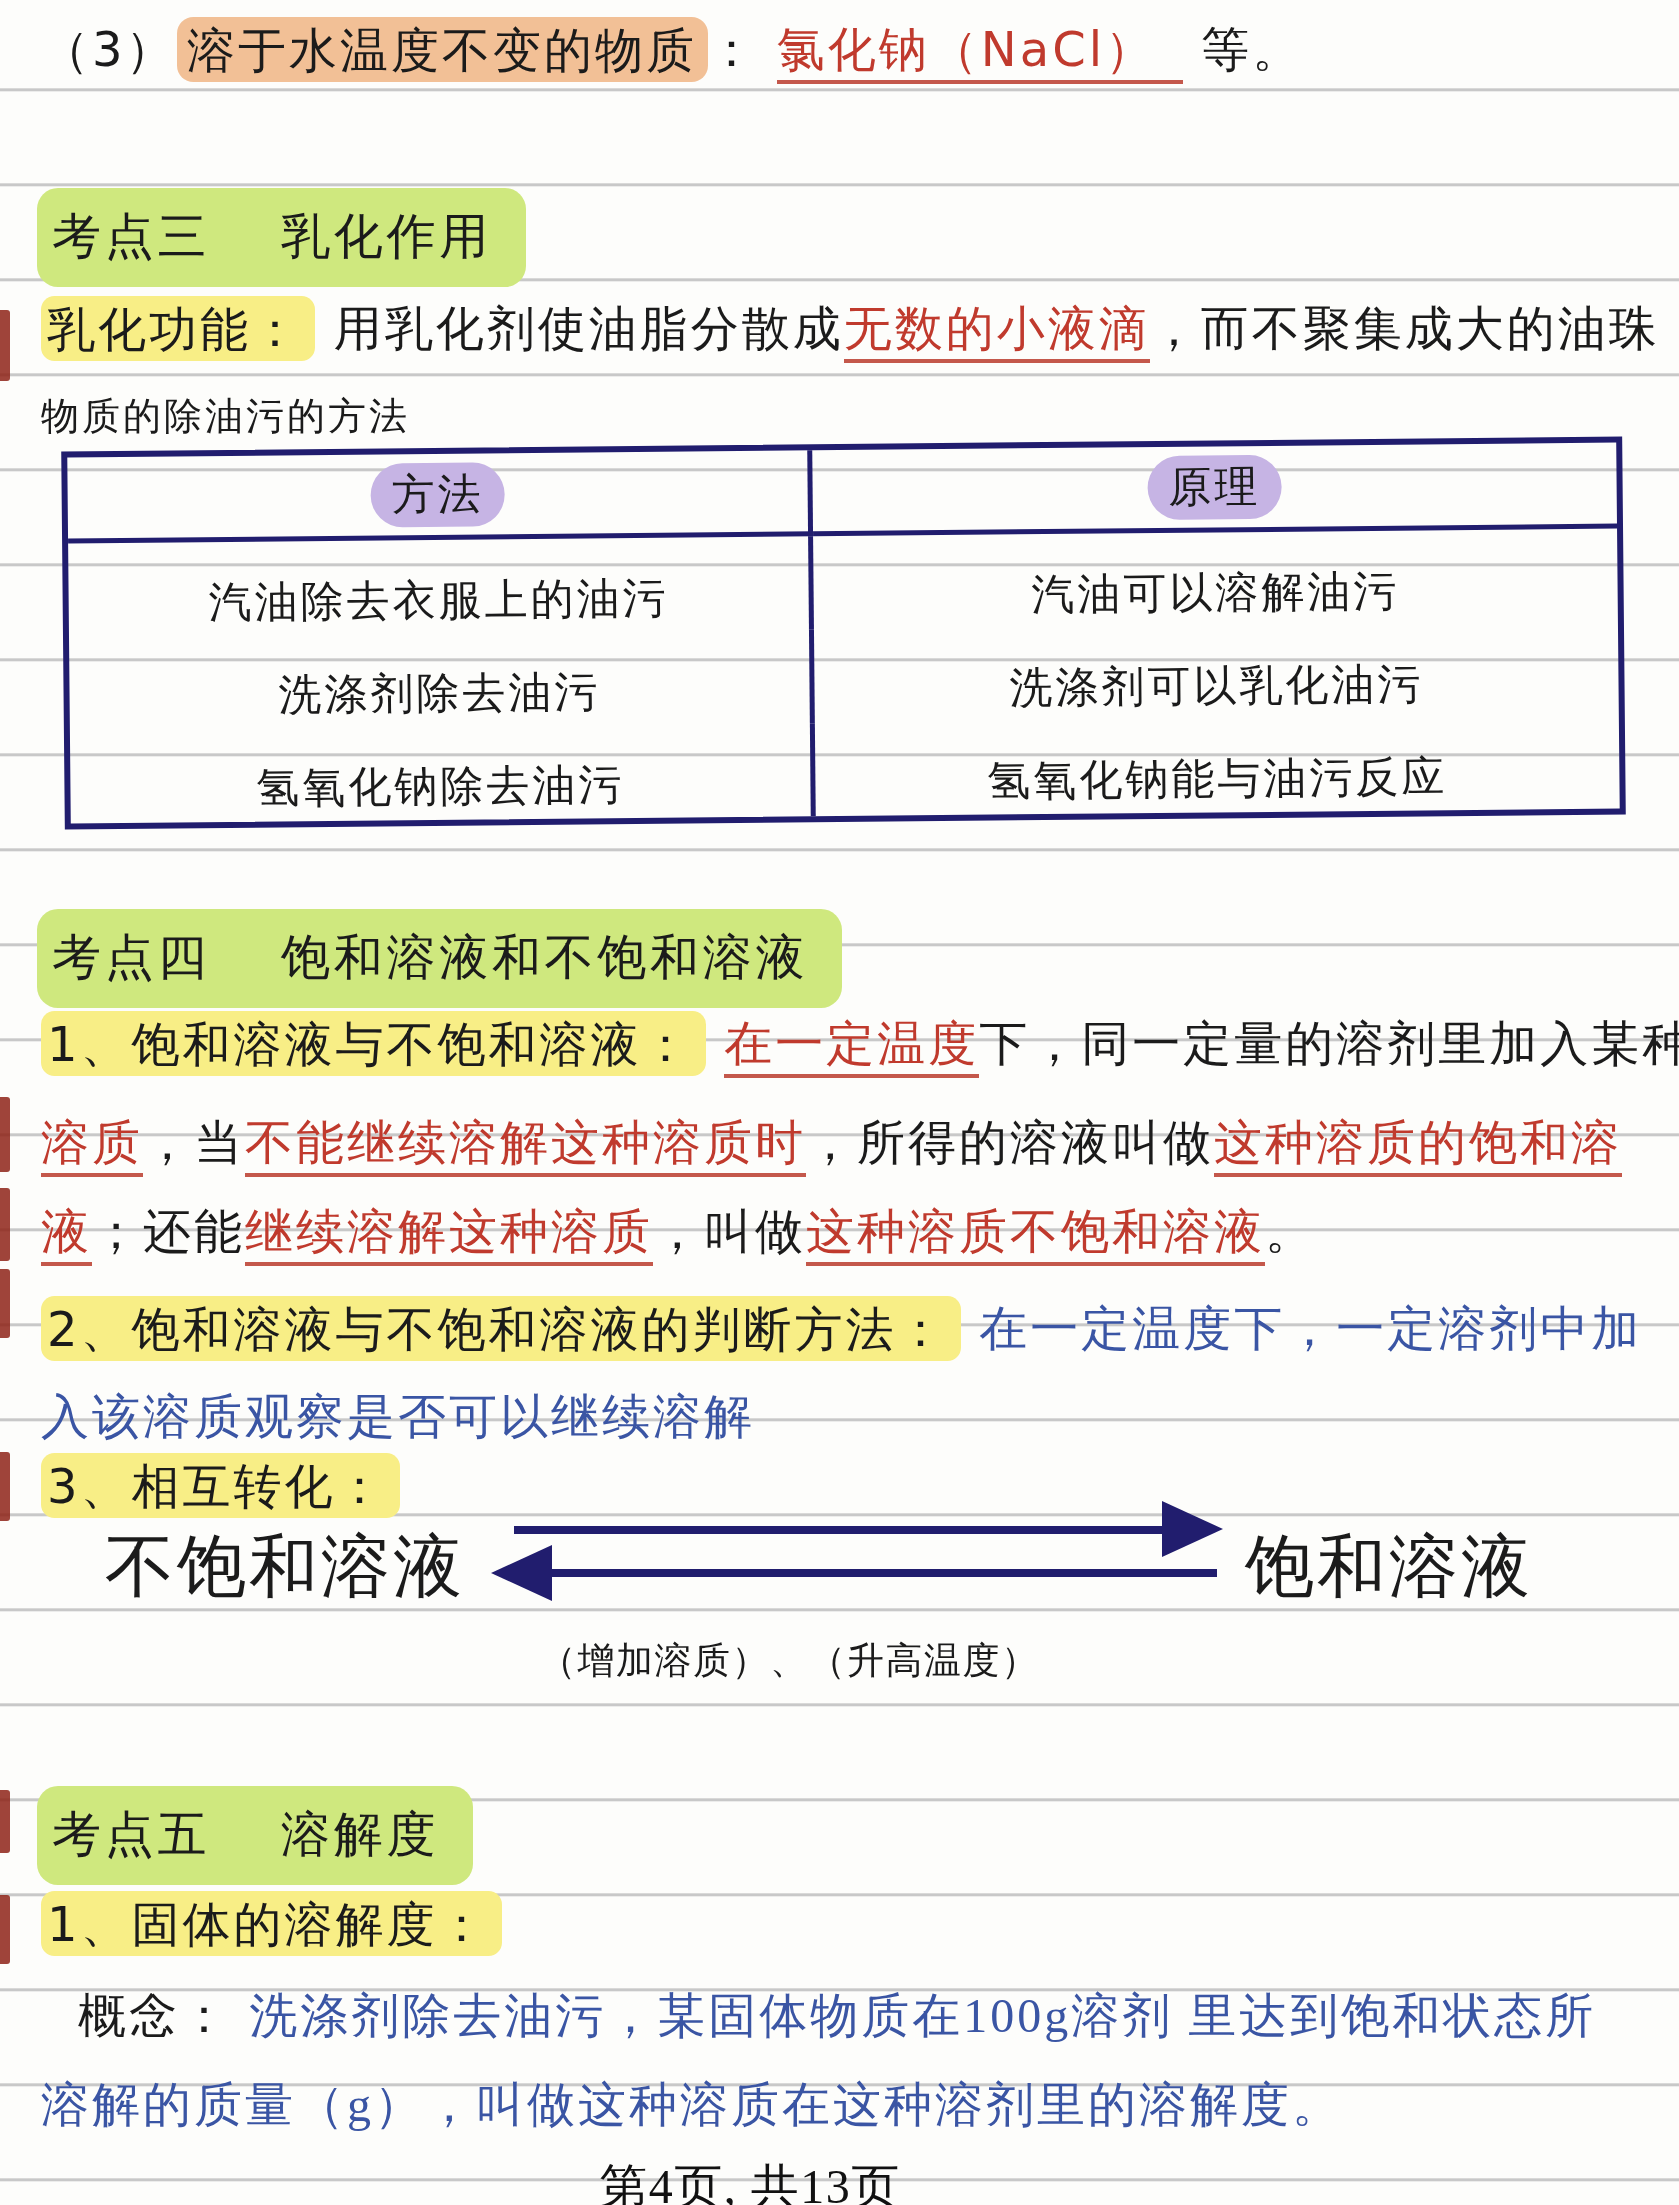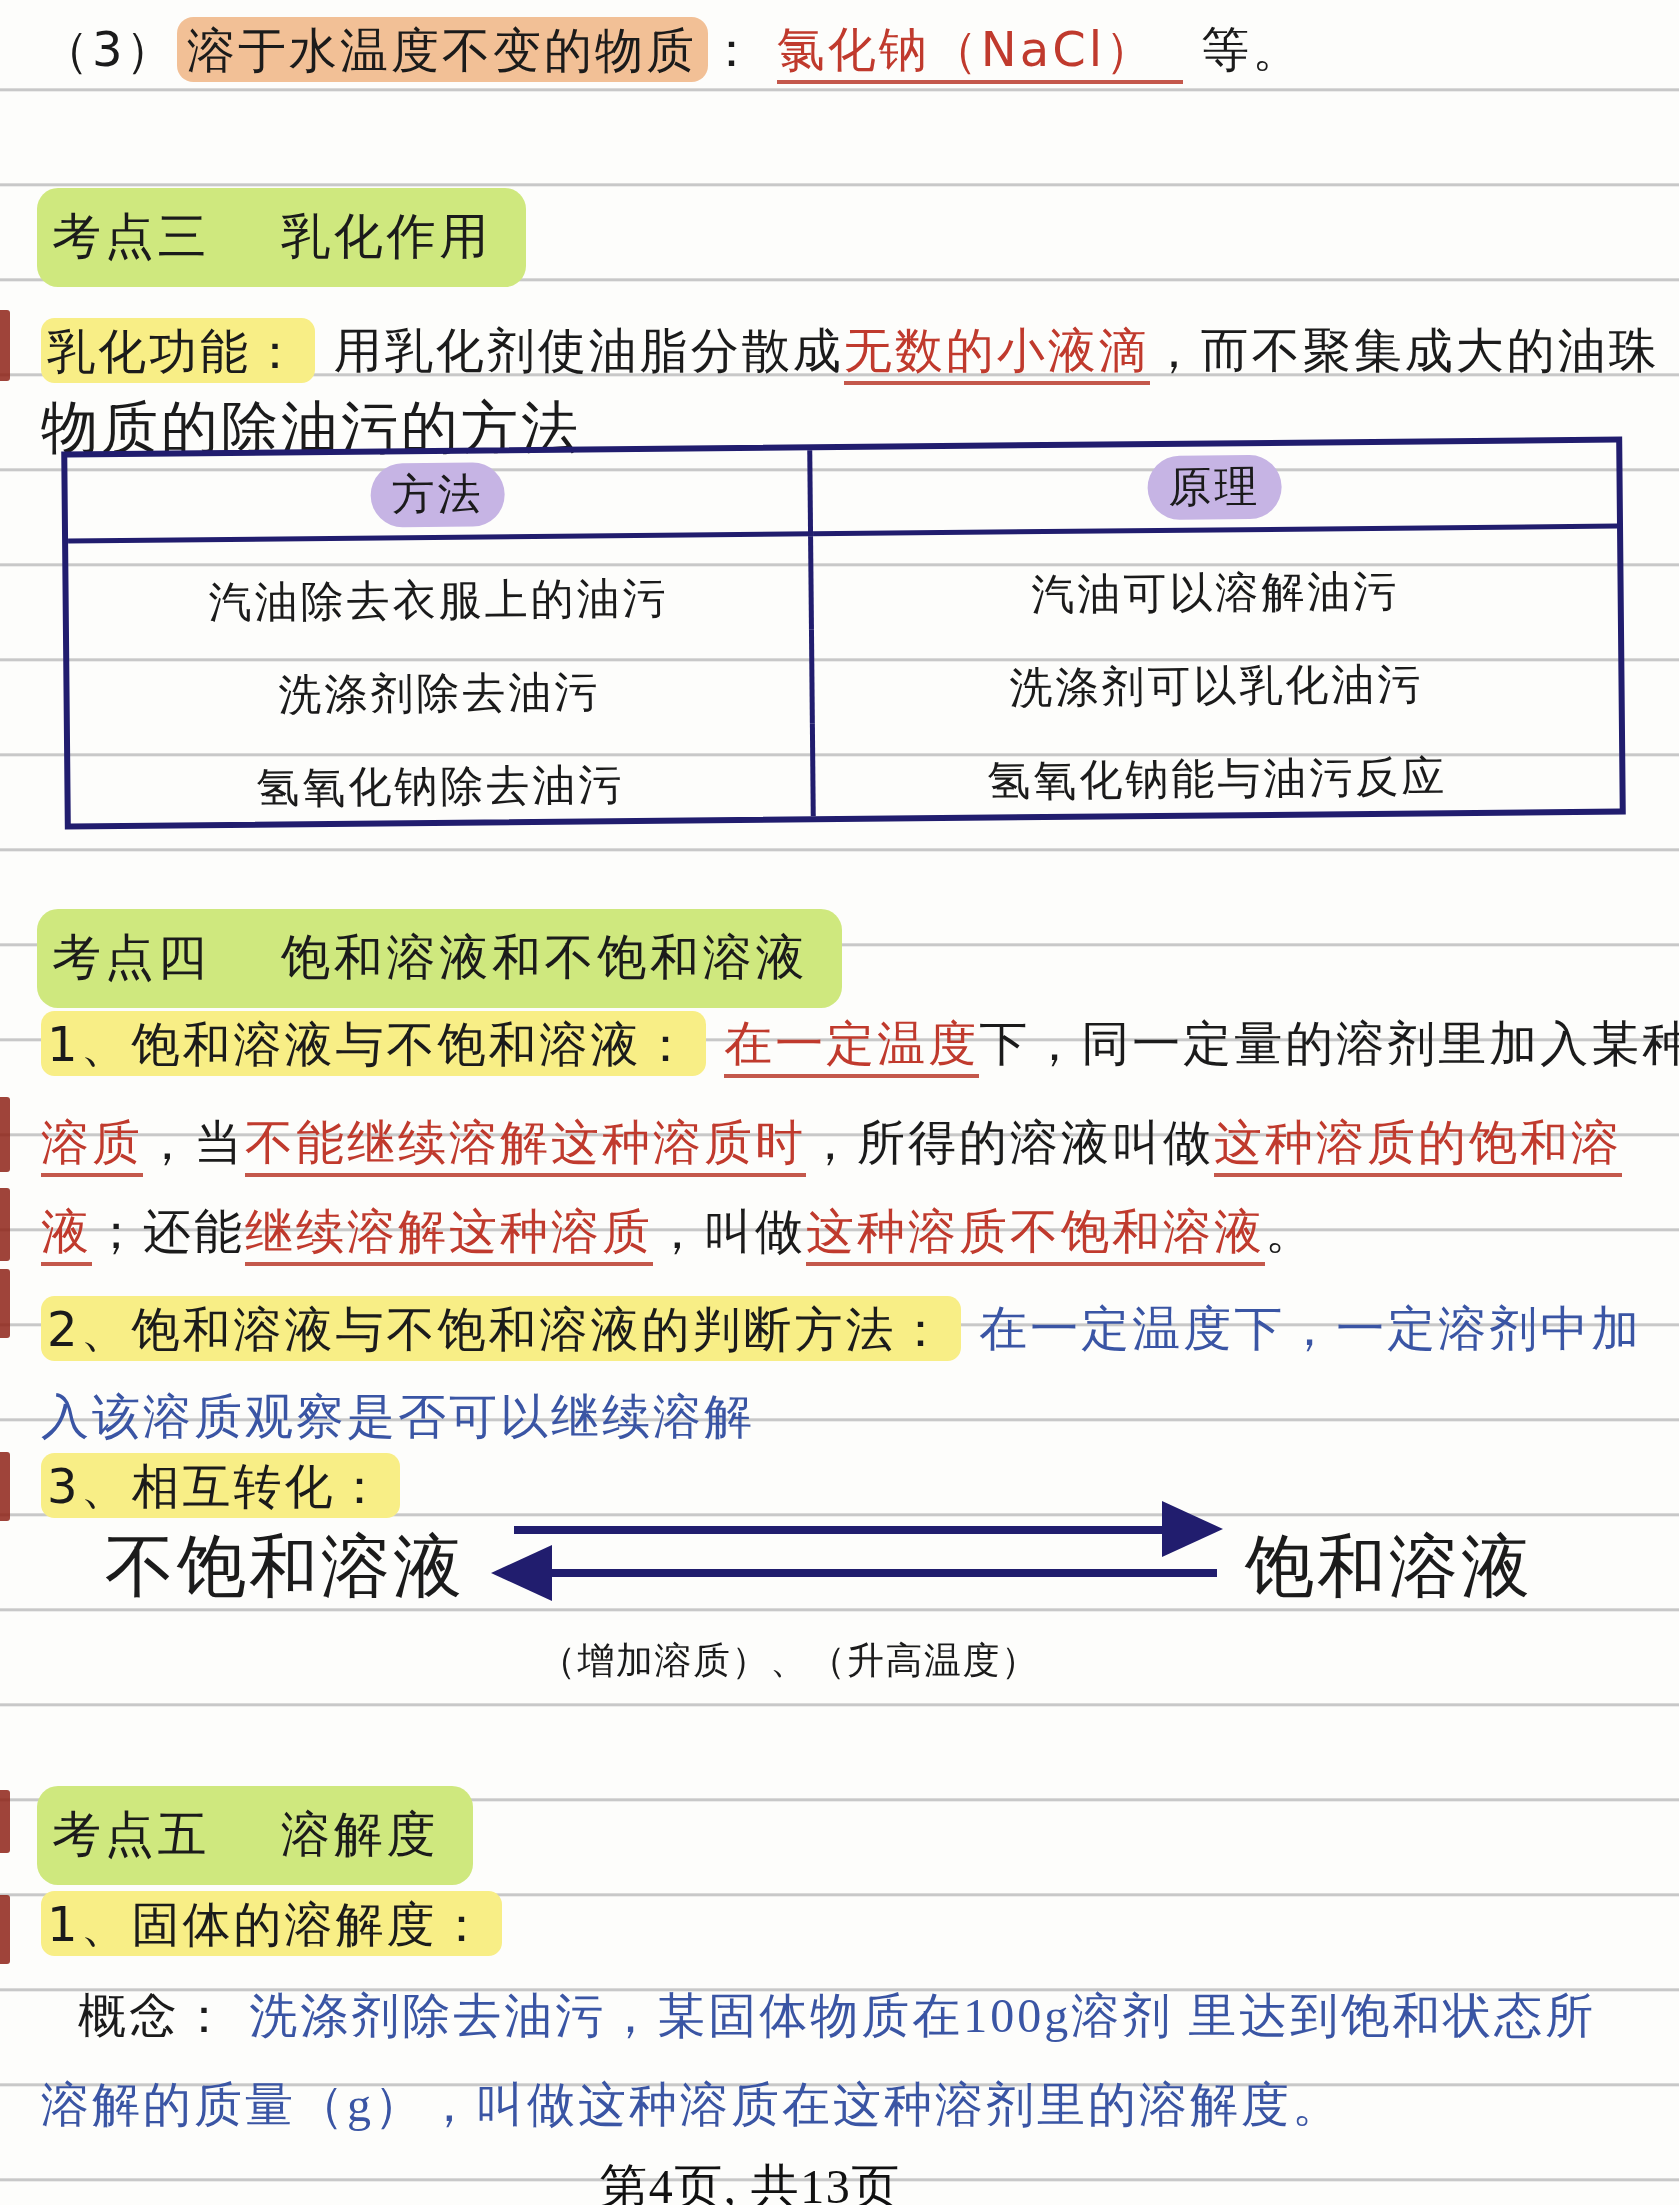--- a/index.html
+++ b/index.html
@@ -77,26 +77,26 @@
     <span>（3）</span><span class="hl-orange">溶于水温度不变的物质</span><span>：</span>
     <span class="red ured" style="padding-right:27px">氯化钠（NaCl）</span>
     <span>等。</span>
   </div>
 
   <div class="badge" style="top:188px">
     <span>考点三</span>
     <span>乳化作用</span>
   </div>
 
-  <div class="line" style="top:322px">
+  <div class="line" style="top:300px">
     <span class="hl-yellow">乳化功能：</span>
     <span>用乳化剂使油脂分散成</span><span class="red ured">无数的小液滴</span><span>，而不聚集成大的油珠</span>
   </div>
 
-  <div class="line" style="top:394px;font-size:57px">物质的除油污的方法</div>
+  <div class="line" style="top:394px;font-size:38px">物质的除油污的方法</div>
 
   <div class="oil-table">
     <div class="cell th c1">
       <span class="hl-purple">方法</span>
     </div>
     <div class="cell th">
       <span class="hl-purple">原理</span>
     </div>
     <div class="cell td c1">汽油除去衣服上的油污</div>
     <div class="cell td">汽油可以溶解油污</div>

